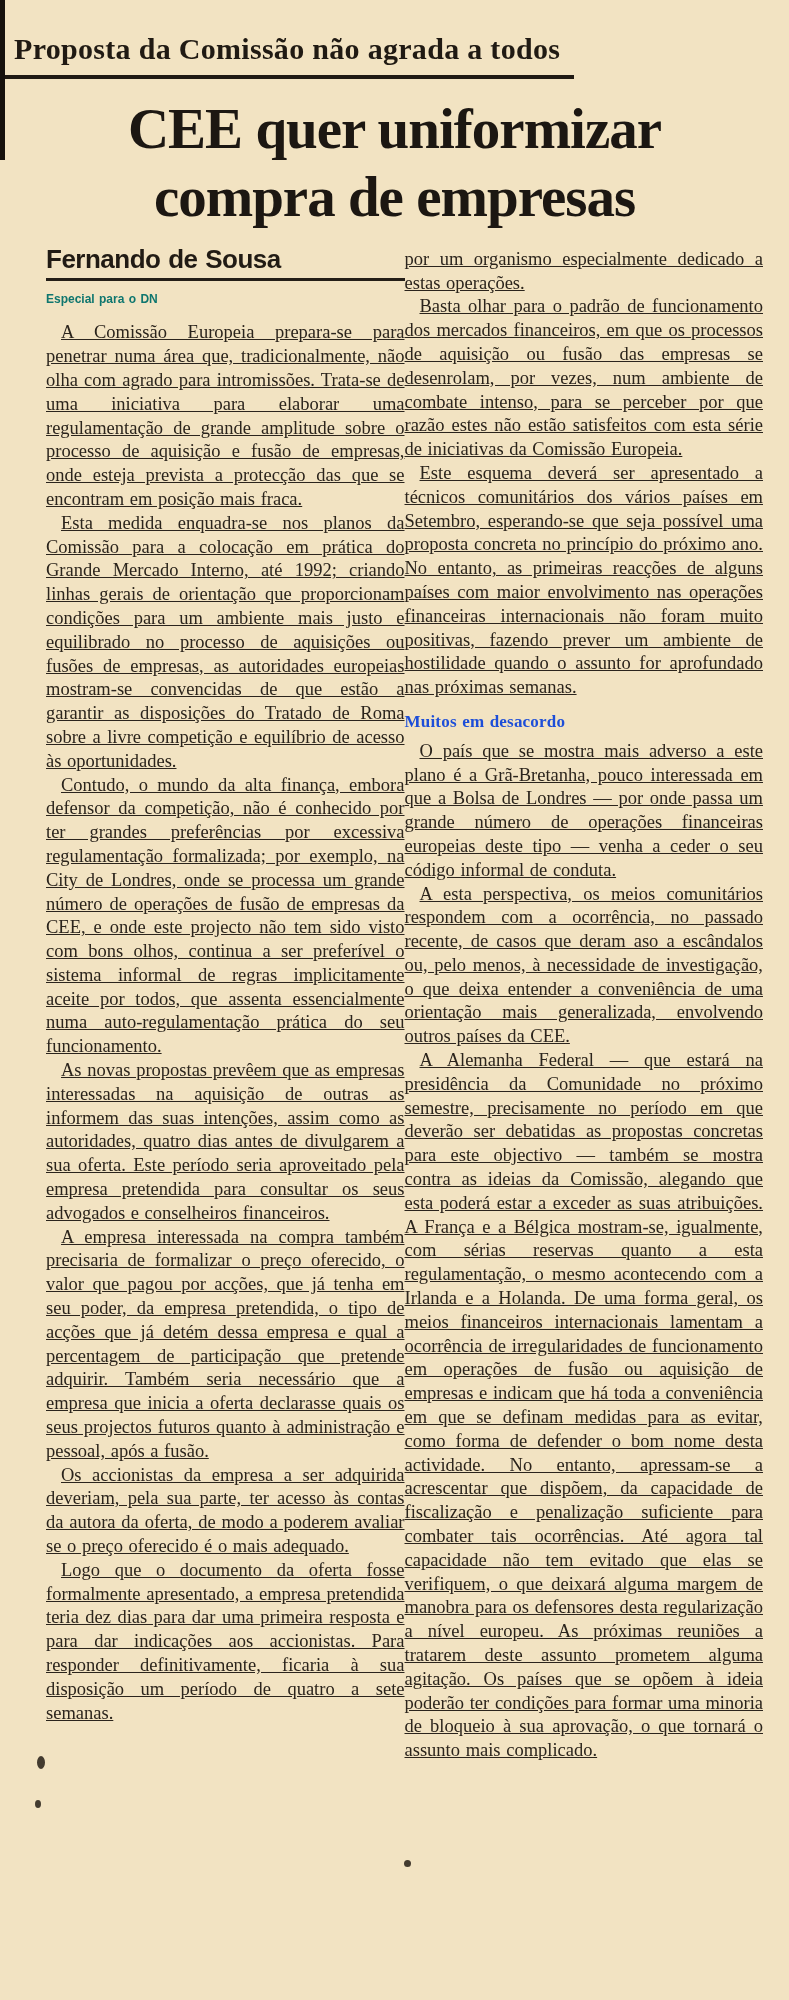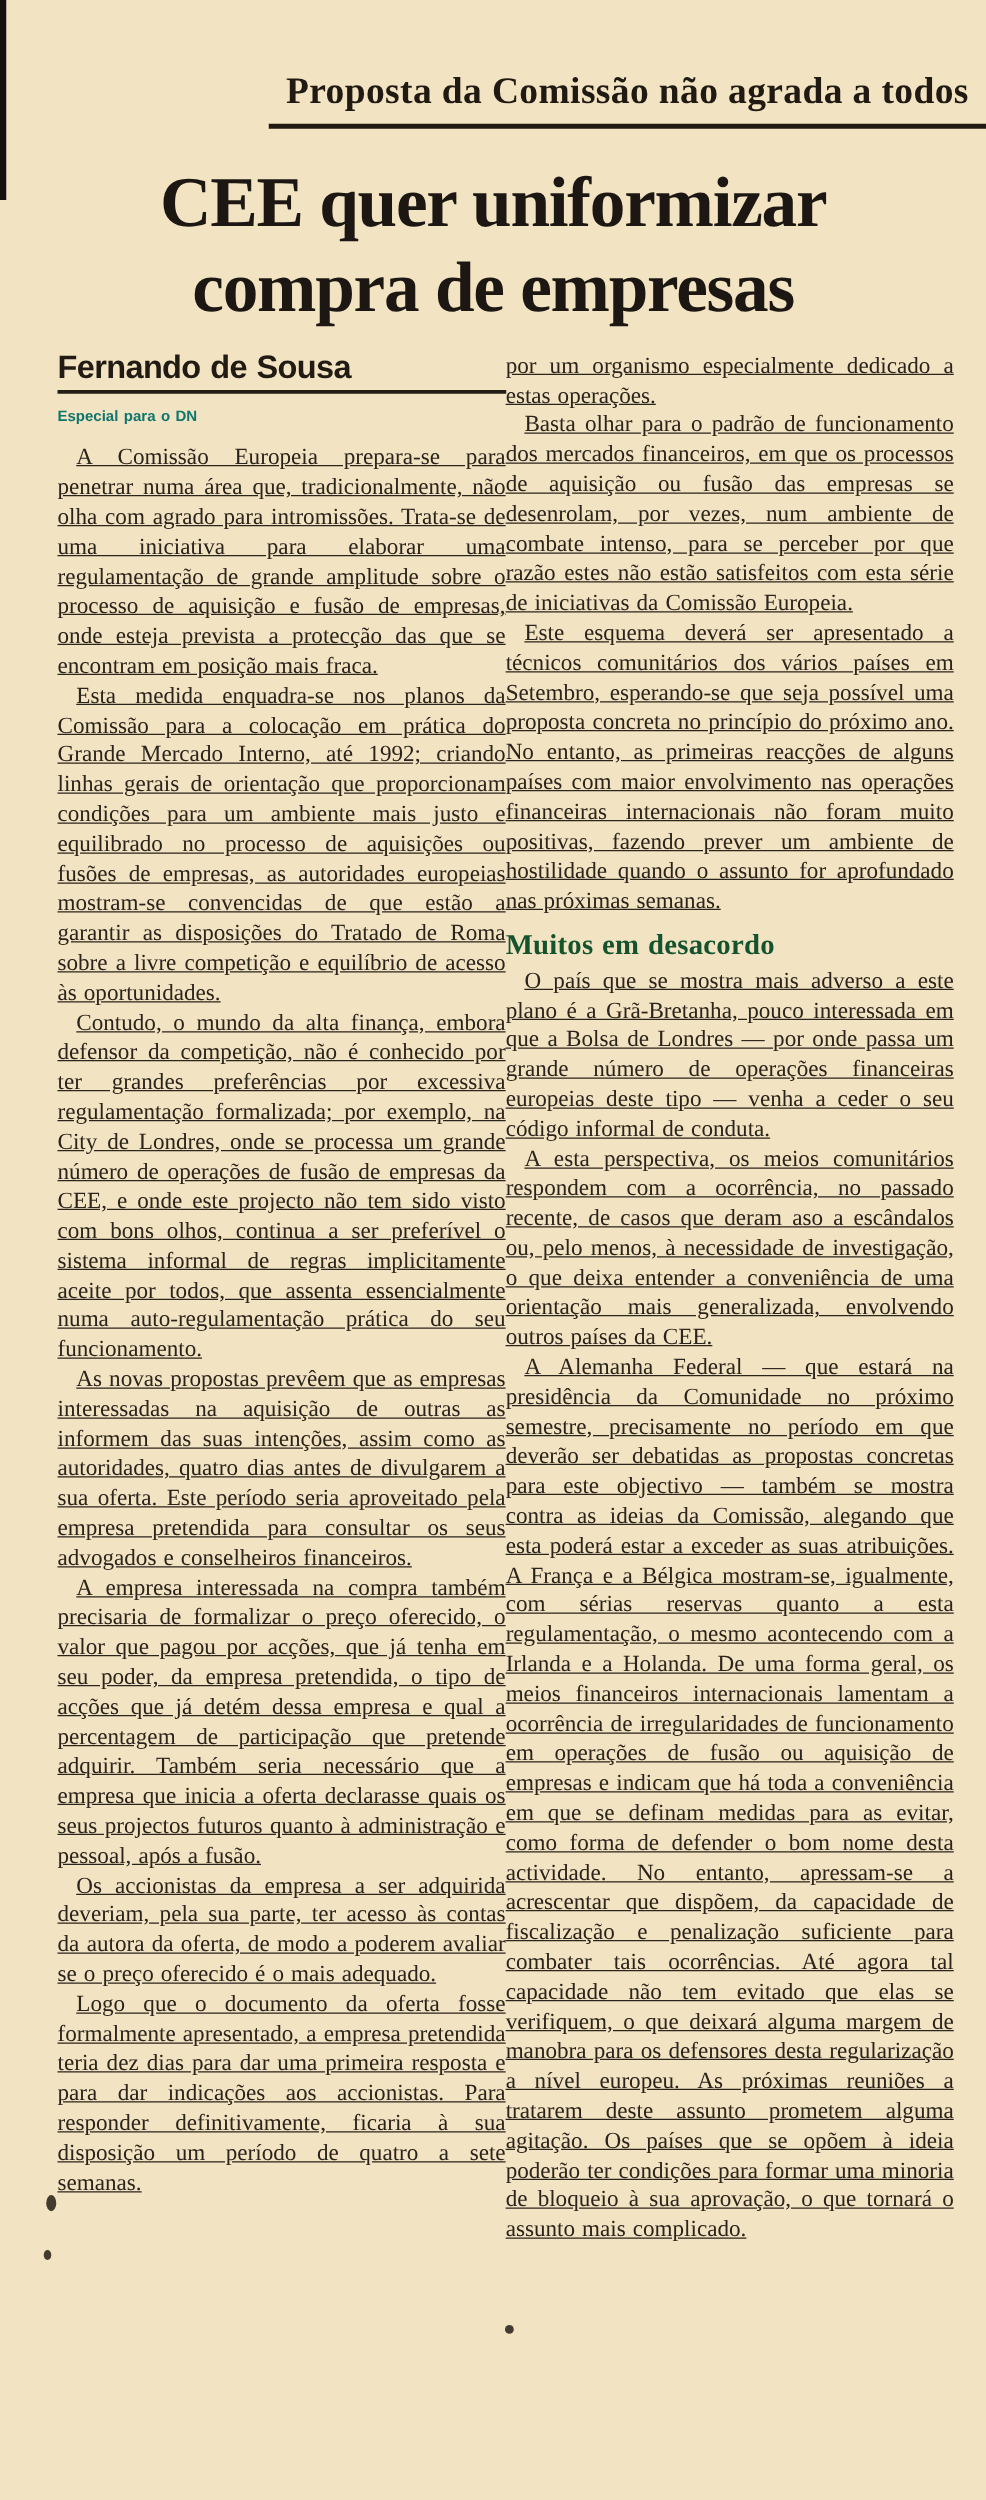--- a/index.html
+++ b/index.html
@@ -25,35 +25,35 @@
     height: 160px;
     background: #17120d;
   }
   .speckle {
     position: absolute;
     background: #241d15;
     border-radius: 50%;
     opacity: .85;
   }
   .kicker-wrap {
-    text-align: right;
-    padding-top: 56px;
+    text-align: left;
+    padding-top: 32px;
   }
   .kicker {
     display: inline-block;
     margin: 0;
     font-size: 30px;
     font-weight: 600;
     letter-spacing: .3px;
     color: #201a13;
     border-bottom: 4px solid #201a13;
     padding: 0 14px 9px 14px;
   }
   .headline {
-    margin: 26px 30px 0 30px;
+    margin: 16px 30px 0 30px;
     text-align: center;
     font-size: 57px;
     line-height: 1.2;
     font-weight: bold;
     letter-spacing: -1px;
     color: #1c1712;
   }
   .columns {
     display: flex;
     margin: 16px 26px 0 46px;
@@ -89,25 +89,25 @@
     border-top: 3.5px solid #241e17;
     margin: 6px 0 7px 0;
   }
   .credit {
     font-size: 12px;
     font-weight: bold;
     color: #0f766e;
   }
   .subhead {
     margin: 10px 0 6px 0;
-    font-size: 23px;
+    font-size: 17px;
     font-weight: bold;
     text-align: left;
     text-indent: 0;
-    color: #14532d;
+    color: #1d4ed8;
     letter-spacing: .2px;
   }
 </style>
 </head>
 <body>
 
 <div class="page">
 
   <div class="edge-strip"></div>
   <div class="speckle" style="left:37px;top:1756px;width:8px;height:13px;"></div>

